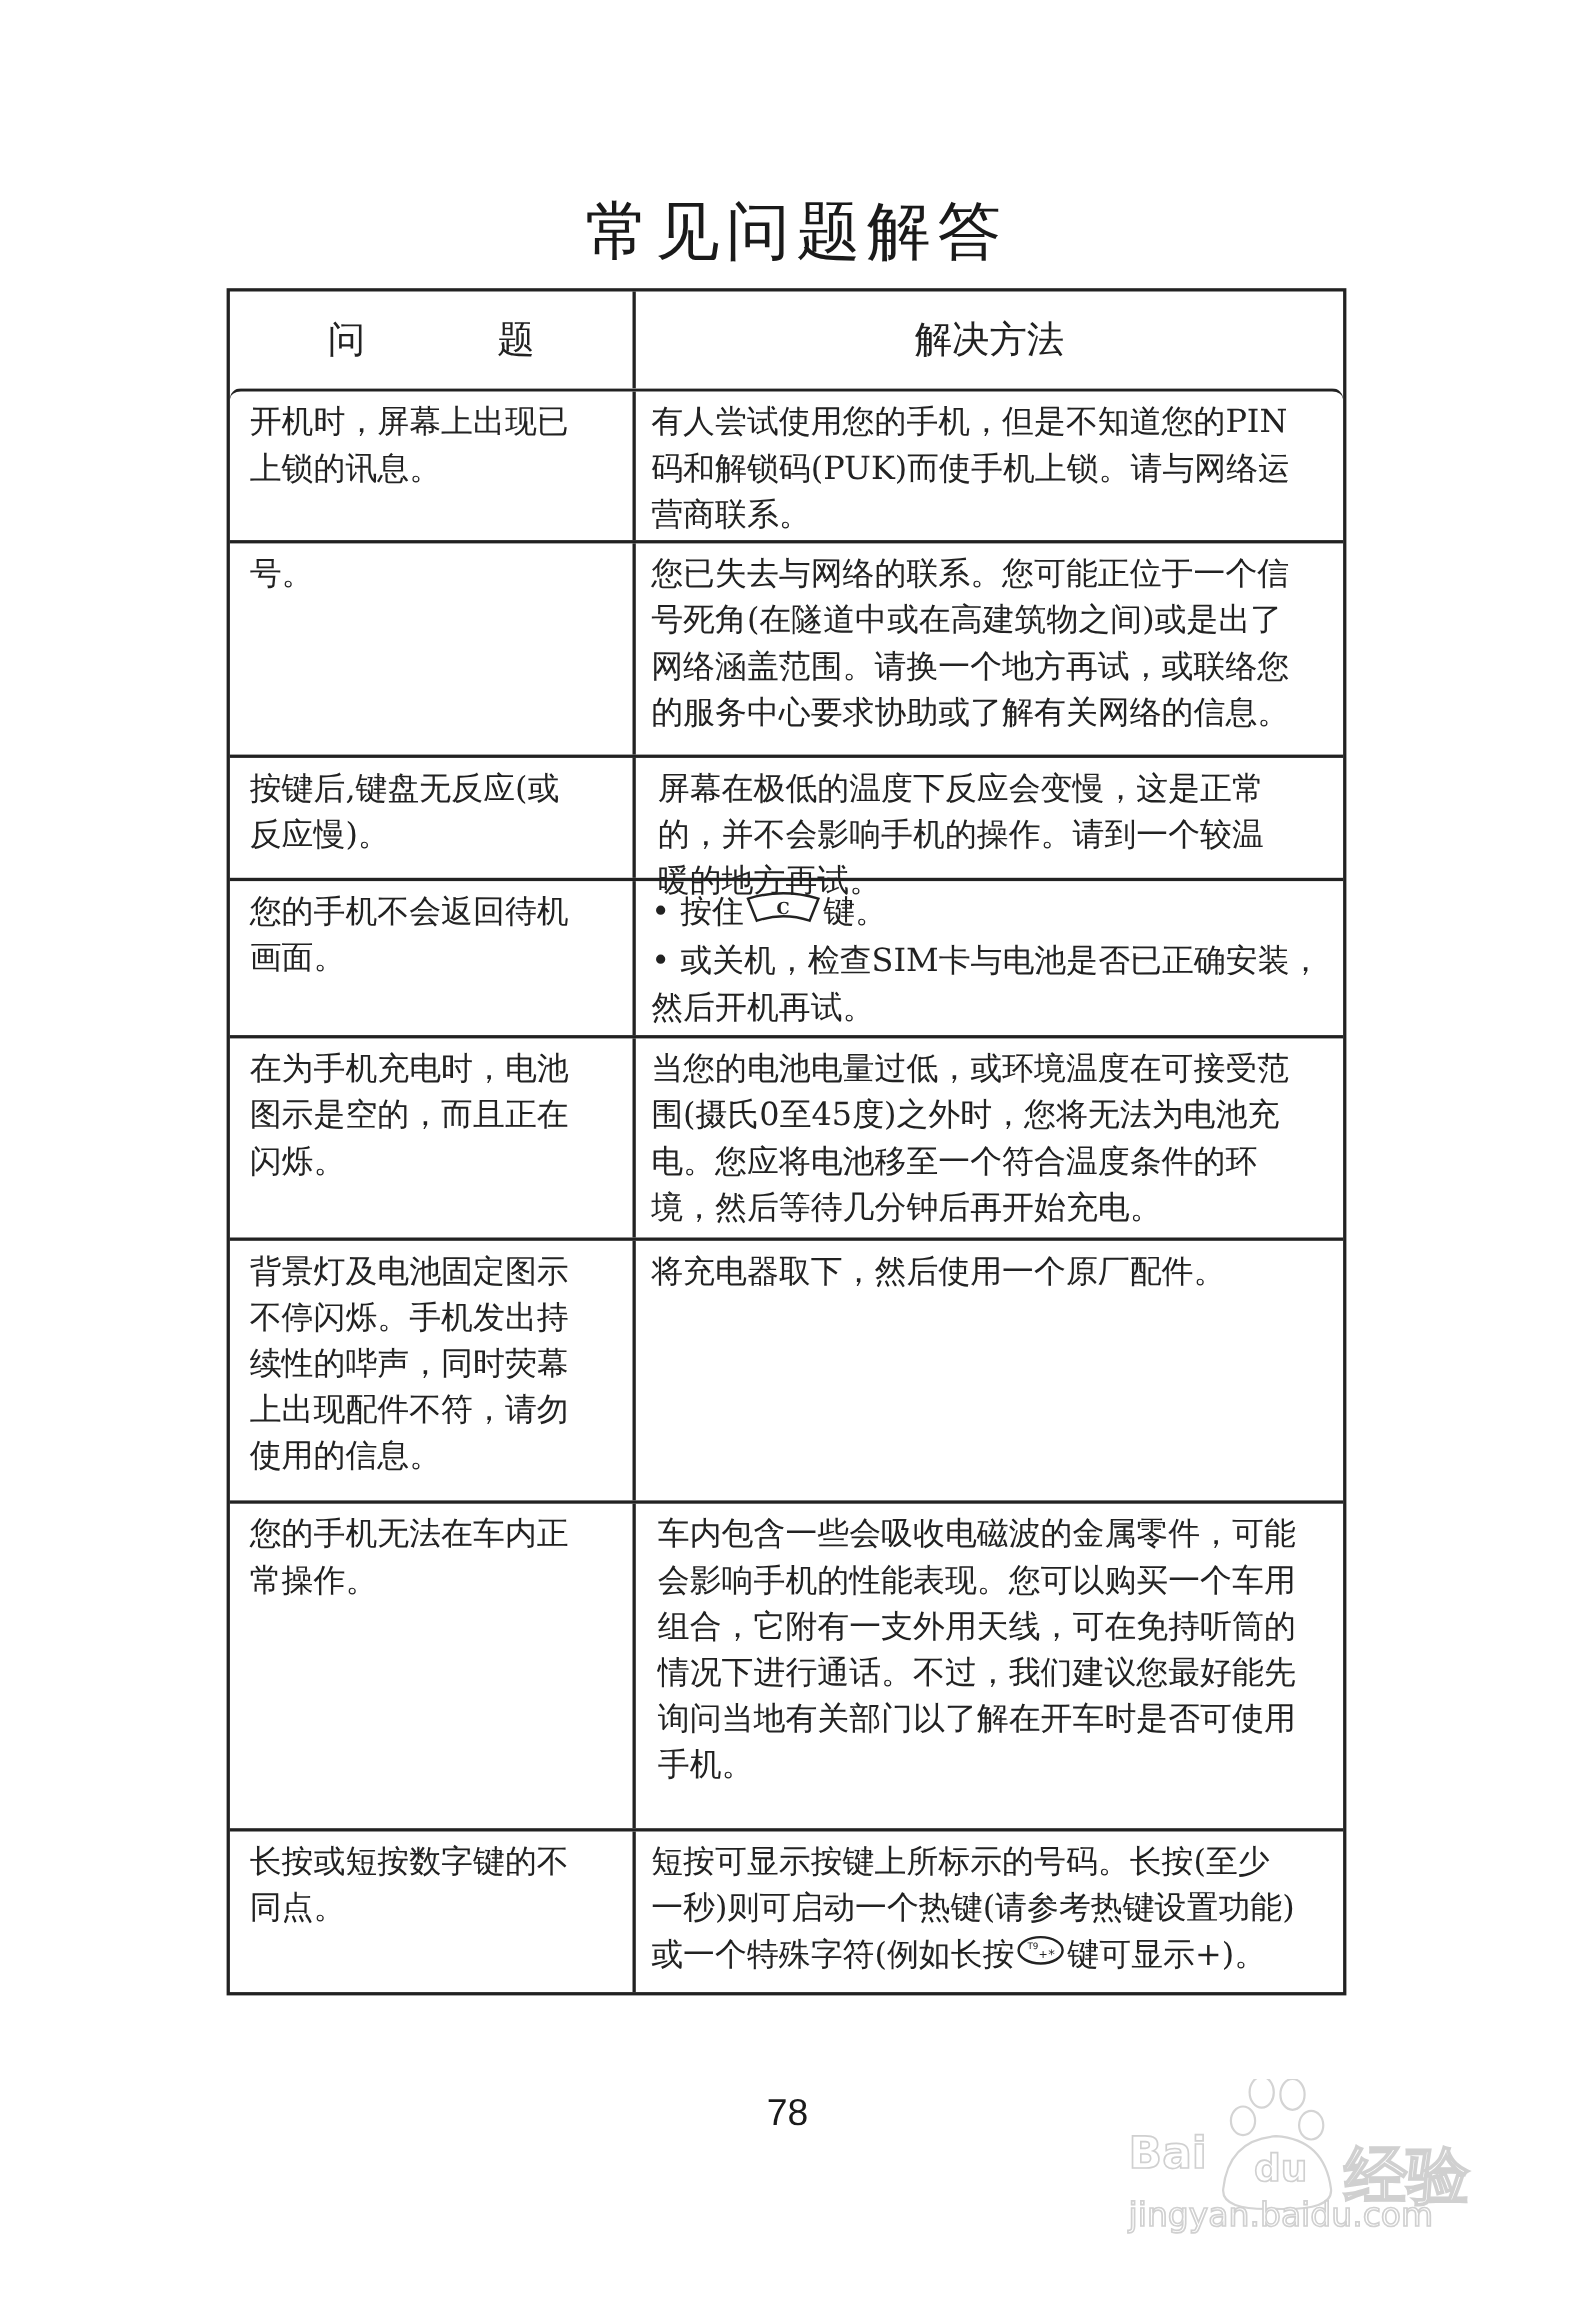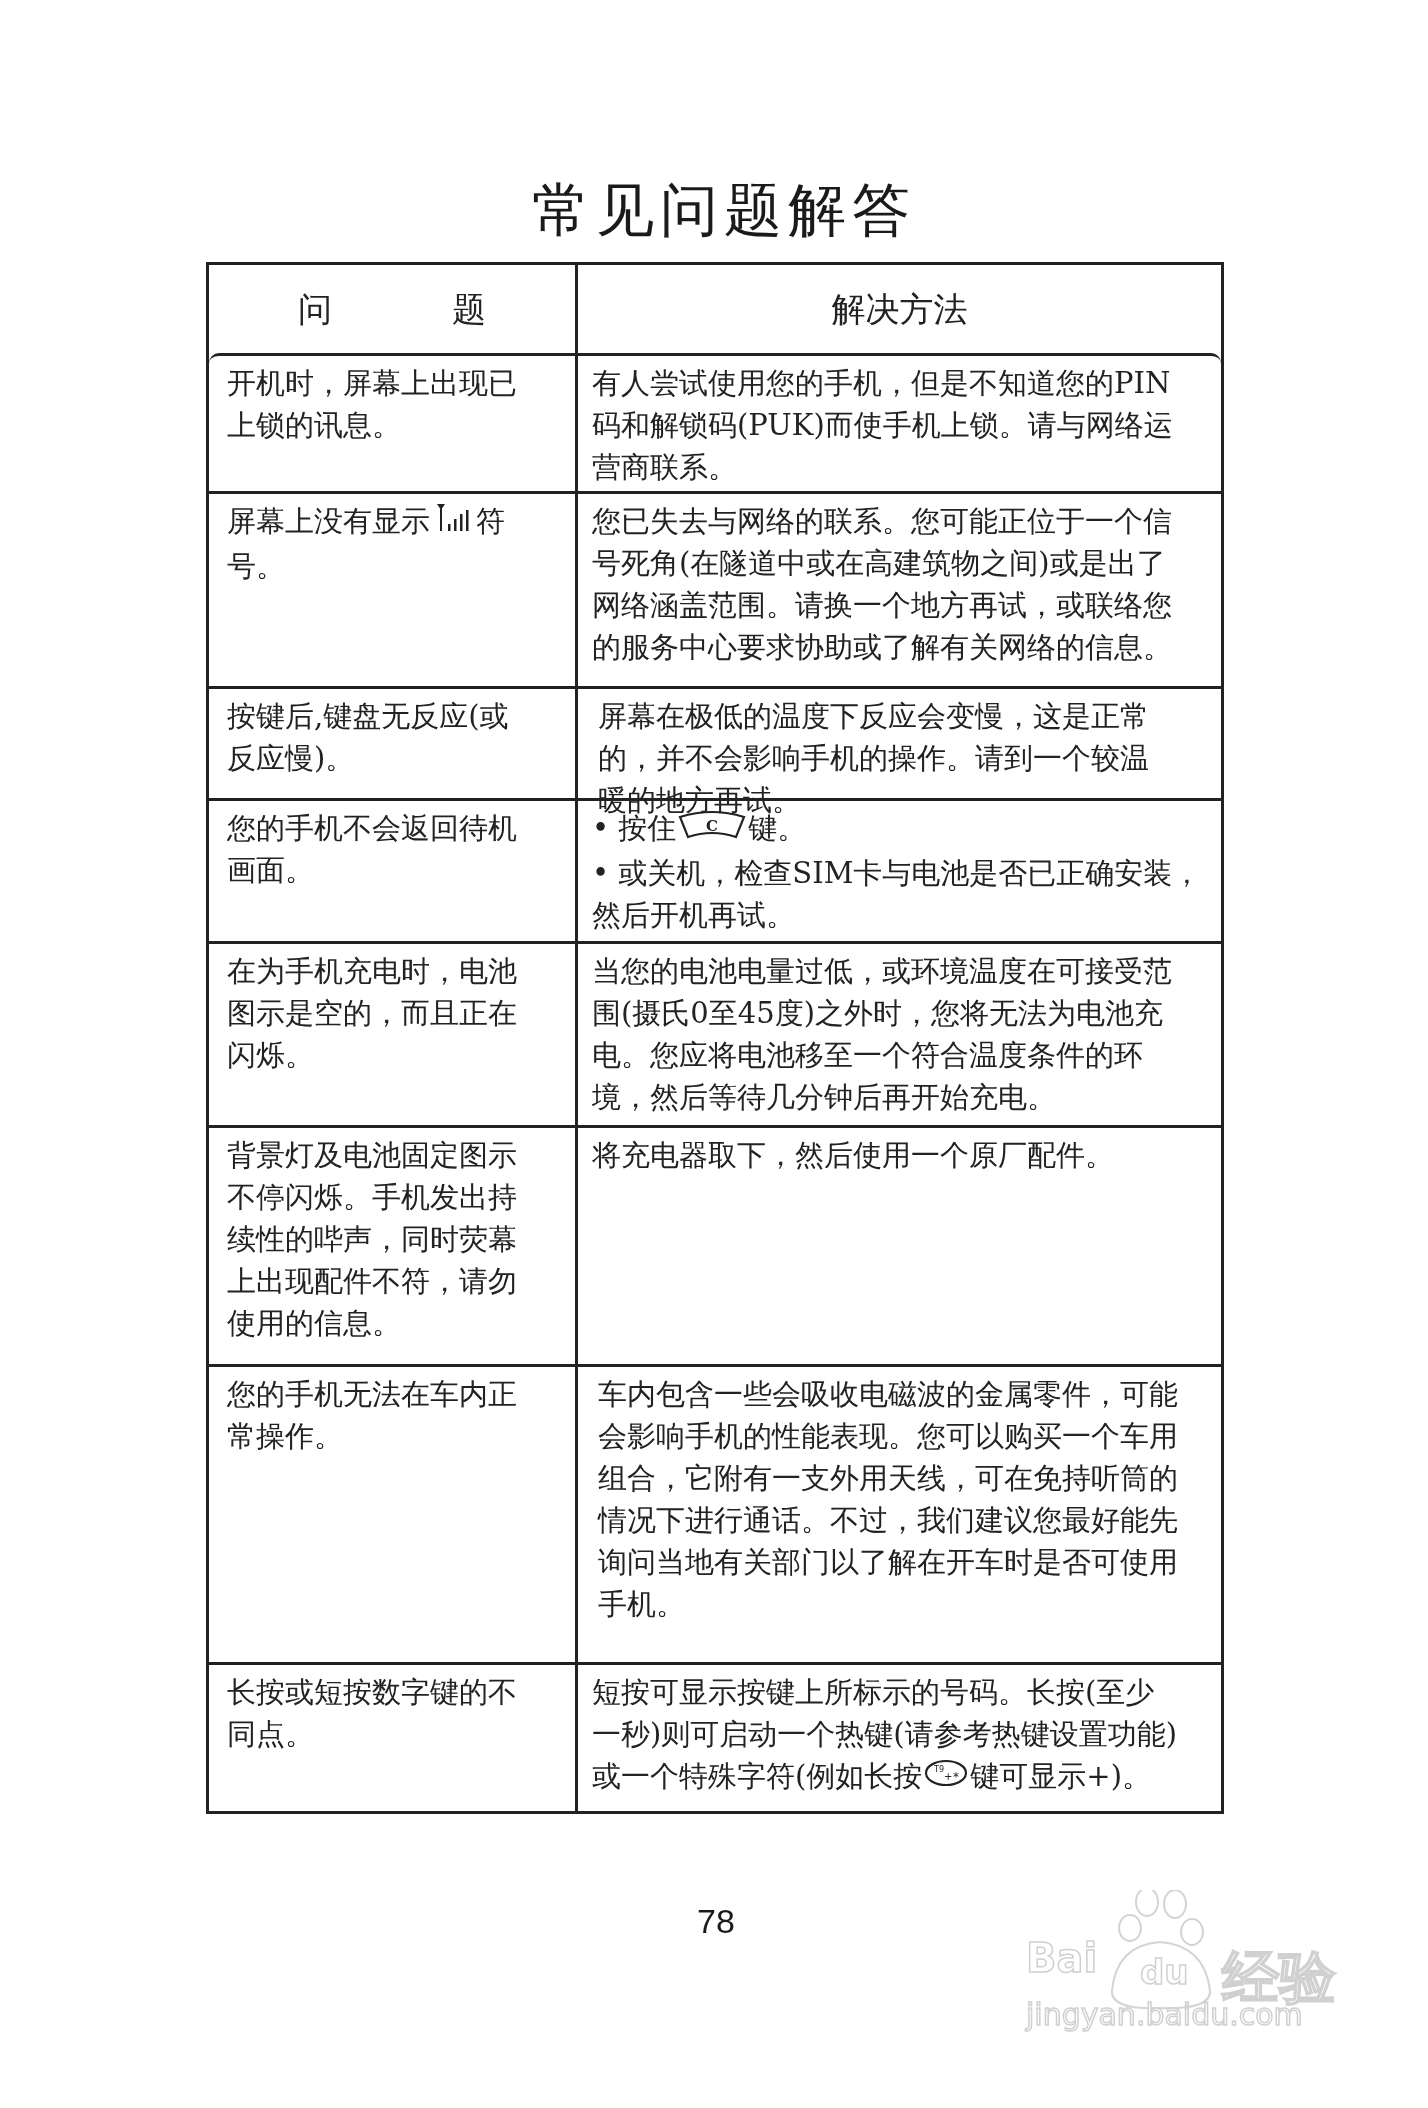--- a/index.html
+++ b/index.html
@@ -50,28 +50,20 @@
     </div>
     <div class="cell a">
       <span class="line">有人尝试使用您的手机，但是不知道您的PIN</span>
       <span class="line">码和解锁码(PUK)而使手机上锁。请与网络运</span>
       <span class="line">营商联系。</span>
     </div>
   </div>
 
   <div class="row" style="height:195px;">
     <div class="cell q">
-      <span class="line"><span>屏幕上没有显示</span><span class="signal-icon"><svg width="34" height="32" viewBox="0 0 34 32">
-              <path d="M1 2 L9 2 L5 8 Z" fill="#222"></path>
-              <rect x="4" y="7" width="2" height="22" fill="#222"></rect>
-              <rect x="12" y="22" width="2.5" height="7" fill="#222"></rect>
-              <rect x="18" y="17" width="2.5" height="12" fill="#222"></rect>
-              <rect x="24" y="12" width="2.5" height="17" fill="#222"></rect>
-              <rect x="30" y="8" width="2.5" height="21" fill="#222"></rect>
-            </svg></span><span>符</span></span>
       <span class="line">号。</span>
     </div>
     <div class="cell a">
       <span class="line">您已失去与网络的联系。您可能正位于一个信</span>
       <span class="line">号死角(在隧道中或在高建筑物之间)或是出了</span>
       <span class="line">网络涵盖范围。请换一个地方再试，或联络您</span>
       <span class="line">的服务中心要求协助或了解有关网络的信息。</span>
     </div>
   </div>
 

